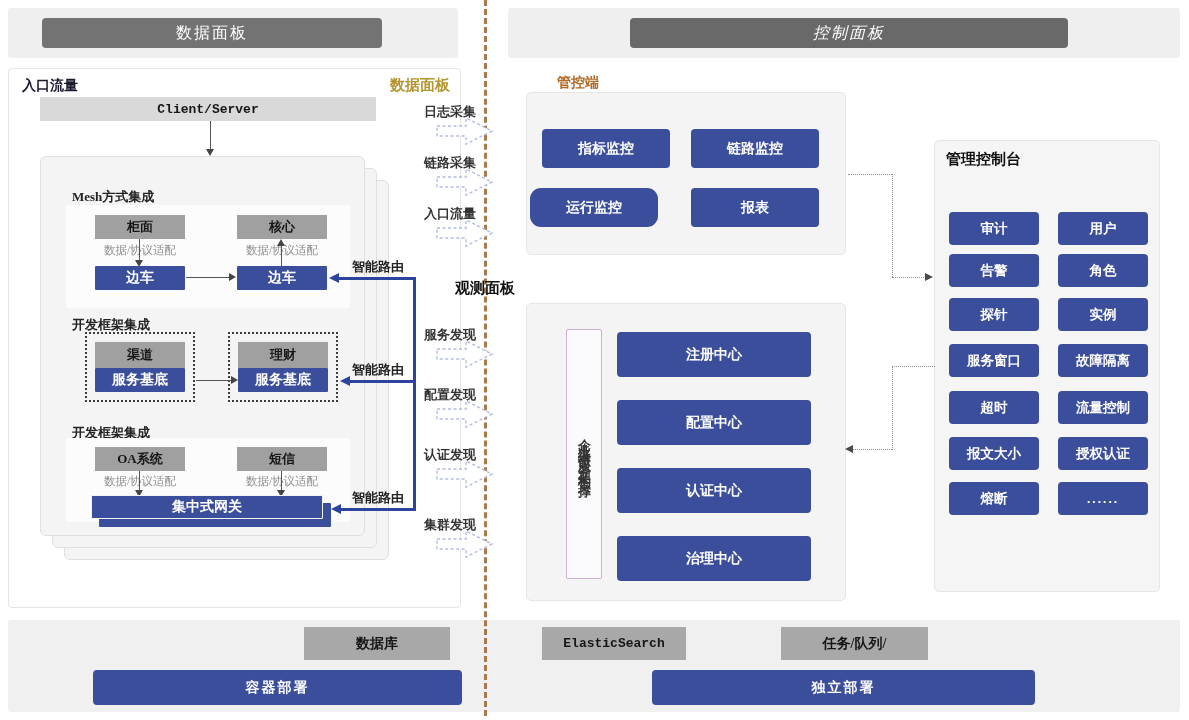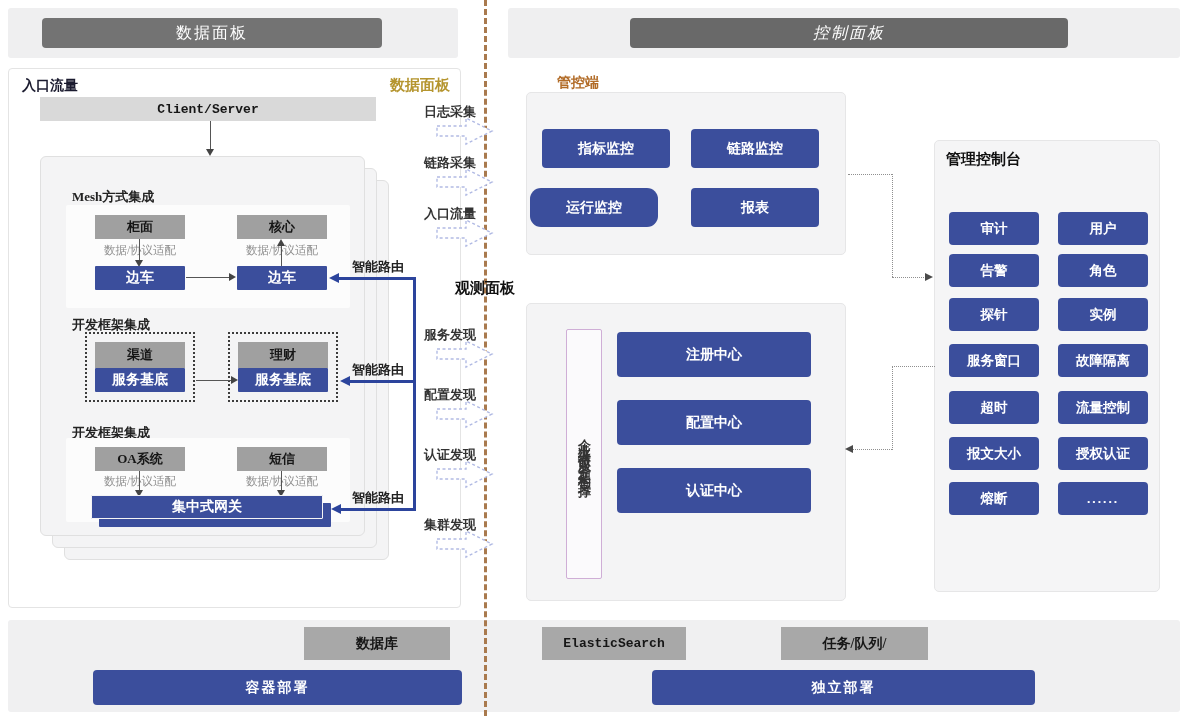--- a/index.html
+++ b/index.html
@@ -164,20 +164,21 @@
   <div class="abs bluebtn" style="left:530px;top:188px;width:128px;height:39px;border-radius:11px;">运行监控</div>
   <div class="abs bluebtn" style="left:691px;top:188px;width:128px;height:39px;">报表</div>
 
   <div class="abs subpanel" style="left:526px;top:303px;width:320px;height:298px;"></div>
   <div class="abs vert-box" style="left:566px;top:329px;width:36px;height:250px;">
     <span class="vert-text">企业级微服务架构支撑</span>
   </div>
   <div class="abs bluebtn" style="left:617px;top:332px;width:194px;height:45px;">注册中心</div>
   <div class="abs bluebtn" style="left:617px;top:400px;width:194px;height:45px;">配置中心</div>
   <div class="abs bluebtn" style="left:617px;top:468px;width:194px;height:45px;">认证中心</div>
+  <div class="abs bluebtn" style="left:617px;top:536px;width:194px;height:45px;">治理中心</div>
 
   <div class="abs subpanel" style="left:934px;top:140px;width:226px;height:452px;background:#f5f5f6;"></div>
   <div class="abs" style="left:946px;top:150px;font-size:15px;font-weight:bold;color:#111;">管理控制台</div>
   <div class="abs bluebtn console-btn" style="left:949px;top:212px;width:90px;height:33px;">审计</div>
   <div class="abs bluebtn console-btn" style="left:1058px;top:212px;width:90px;height:33px;">用户</div>
   <div class="abs bluebtn console-btn" style="left:949px;top:254px;width:90px;height:33px;">告警</div>
   <div class="abs bluebtn console-btn" style="left:1058px;top:254px;width:90px;height:33px;">角色</div>
   <div class="abs bluebtn console-btn" style="left:949px;top:298px;width:90px;height:33px;">探针</div>
   <div class="abs bluebtn console-btn" style="left:1058px;top:298px;width:90px;height:33px;">实例</div>
   <div class="abs bluebtn console-btn" style="left:949px;top:344px;width:90px;height:33px;">服务窗口</div>

